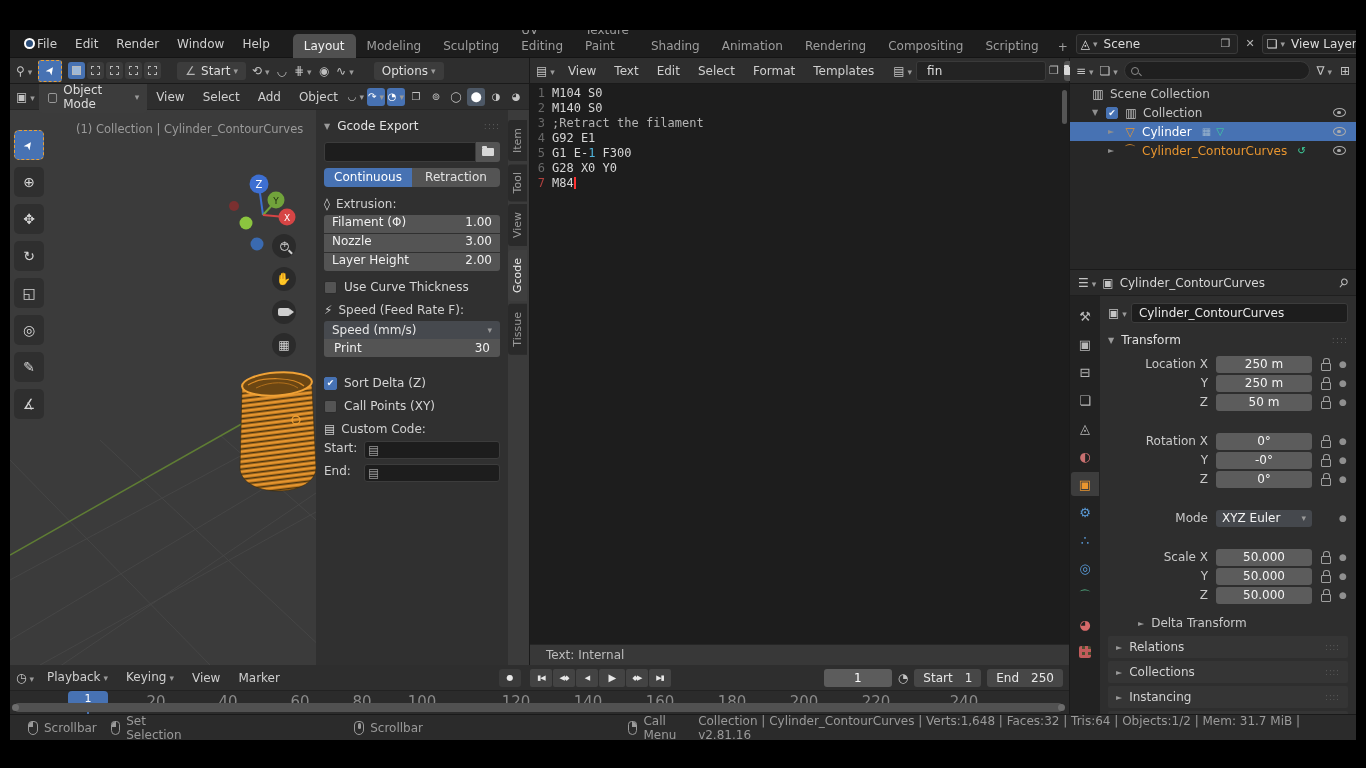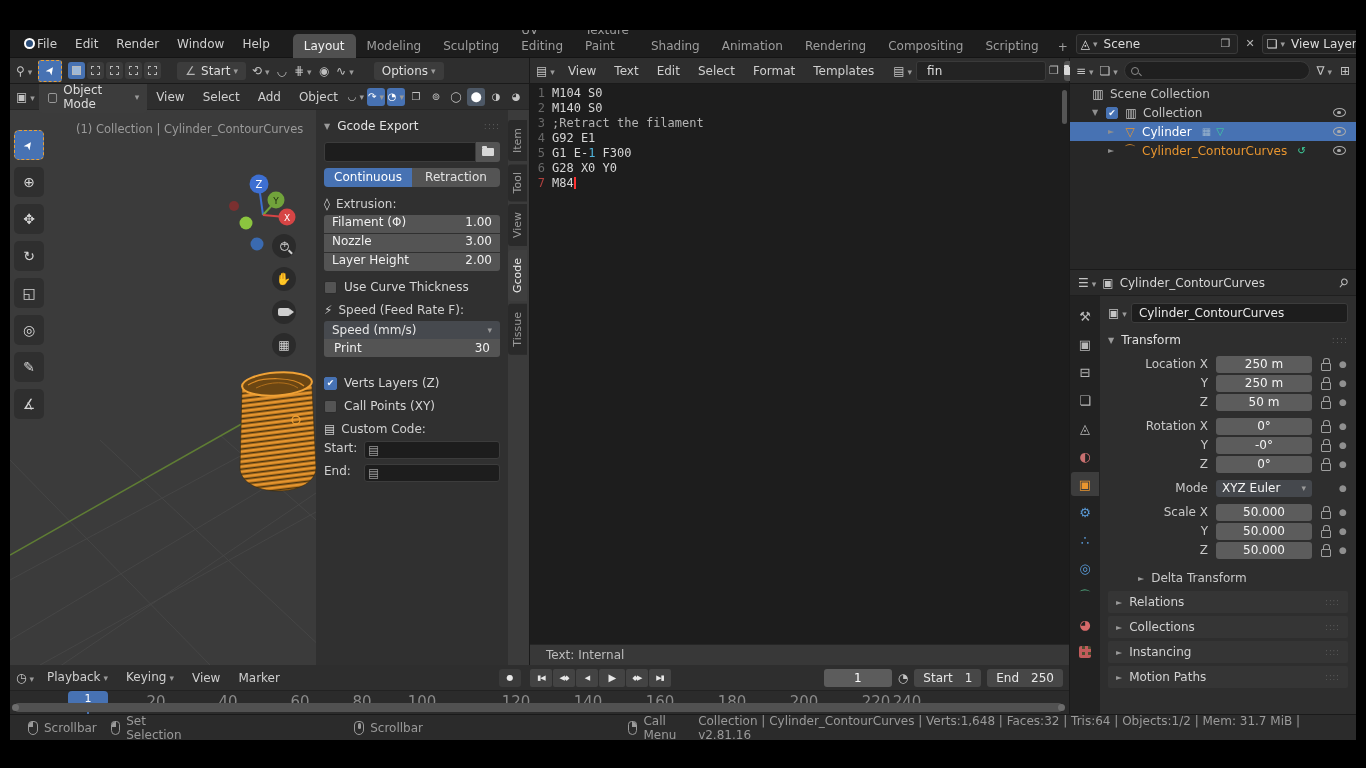--- a/index.html
+++ b/index.html
@@ -163,21 +163,21 @@
   .pt-tab.active { background:#3d3d3d; }
   .checker { width:12px; height:12px; background:
     repeating-linear-gradient(0deg,#d66 0 3px,transparent 3px 6px),
     repeating-linear-gradient(90deg,#d66 0 3px,#553 3px 6px); opacity:.85; border-radius:2px;}
   .pr-body { position:absolute; left:30px; right:0; top:26px; bottom:0; padding:7px 8px 0 8px; overflow:hidden;}
   .name-row { display:flex; align-items:center; gap:4px; }
   .name-inp { flex:1; background:#1d1d1d; border:1px solid #3c3c3c; border-radius:3px; height:20px;
     display:flex; align-items:center; padding:0 7px; color:#e8e8e8; }
   .tr-head { display:flex; align-items:center; color:#e0e0e0; margin:10px 0 8px; }
   .pr-row { display:flex; align-items:center; height:18px; margin-bottom:1px; }
-  .pr-row.gap { margin-top:6px; }
+  .pr-row.gap { margin-top:21px; }
   .pr-label { width:108px; text-align:right; padding-right:8px; color:#c9c9c9; }
   .pr-val { width:96px; height:17px; background:#5c5c5c; border-radius:3px; color:#f4f4f4;
     display:flex; align-items:center; justify-content:center; }
   .pr-val.select { background:#45484d; justify-content:flex-start; padding:0 6px; }
   .pr-val.select .dd { margin-left:auto; }
   .lock { position:relative; width:11px; height:12px; margin-left:8px; }
   .lock::before { content:""; position:absolute; left:3px; top:0; width:5px; height:5px;
     border:1.3px solid #9f9f9f; border-bottom:none; border-radius:3px 3px 0 0; right:auto;}
   .lock::after { content:""; position:absolute; left:1px; top:5px; width:8px; height:6px;
     border:1.3px solid #9f9f9f; border-radius:1px; }
@@ -510,21 +510,21 @@
         <span class="dd">▾</span>
       </div>
       <div class="kvrow">
         <span>Print</span>
         <span class="val">30</span>
       </div>
       <div style="height:8px;"></div>
       <div id="gx-checks">
             <div class="chk">
               <span class="chkbox on">✔</span>
-              <span>Verts Layers (Z)</span>
+              <span>Sort Delta (Z)</span>
             </div>
             <div class="chk">
               <span class="chkbox"></span>
               <span>Call Points (XY)</span>
             </div>
           </div>
       <div class="sec-label">
             <span>▤</span>
         <span>Custom Code:</span>
           </div>
@@ -818,21 +818,21 @@
             <span class="tick" style="left:218px;">40</span>
             <span class="tick" style="left:290px;">60</span>
             <span class="tick" style="left:352px;">80</span>
             <span class="tick" style="left:412px;">100</span>
             <span class="tick" style="left:506px;">120</span>
             <span class="tick" style="left:578px;">140</span>
             <span class="tick" style="left:650px;">160</span>
             <span class="tick" style="left:722px;">180</span>
             <span class="tick" style="left:794px;">200</span>
             <span class="tick" style="left:866px;">220</span>
-            <span class="tick" style="left:897px;">240</span>
+            <span class="tick" style="left:954px;">240</span>
           </div>
       <div class="cur-frame">
         <span>1</span>
       </div>
       <div class="tl-scroll"></div>
     </div>
   </section>
 
   <footer class="statusbar">
     <div class="row" id="sb-hints">

